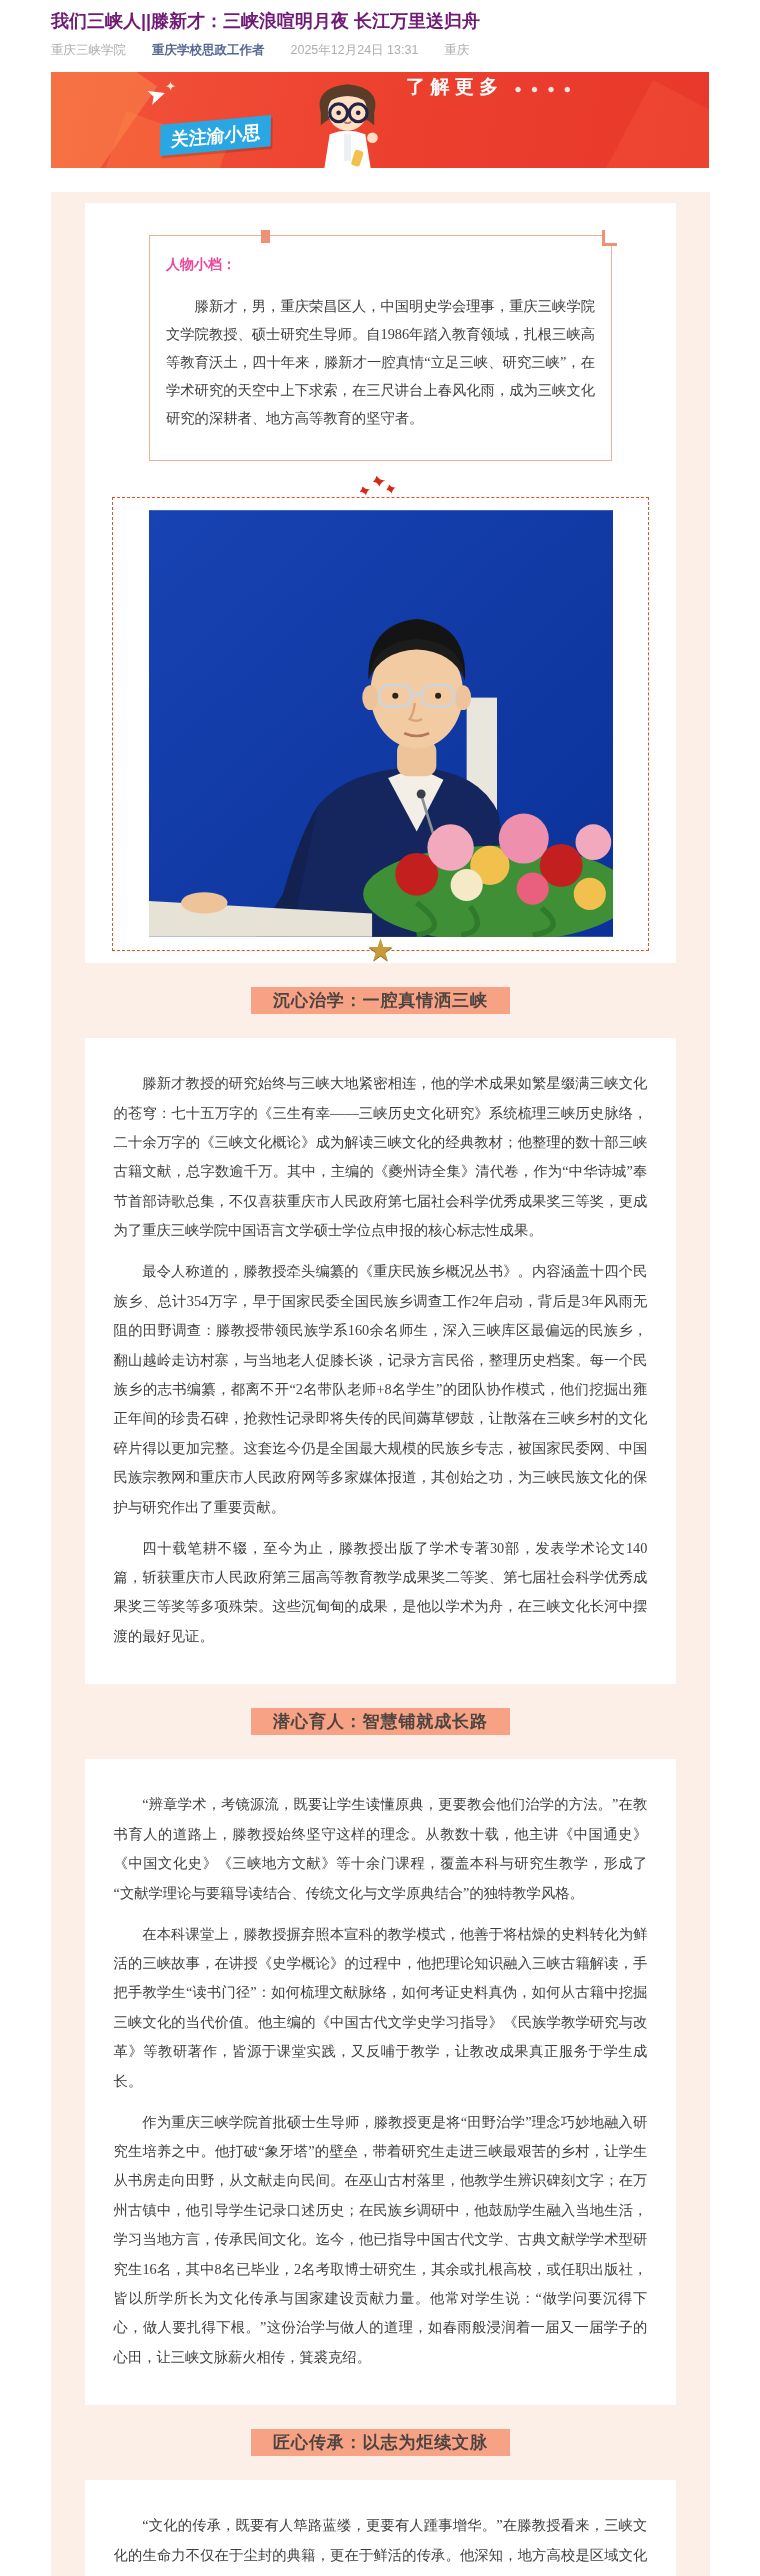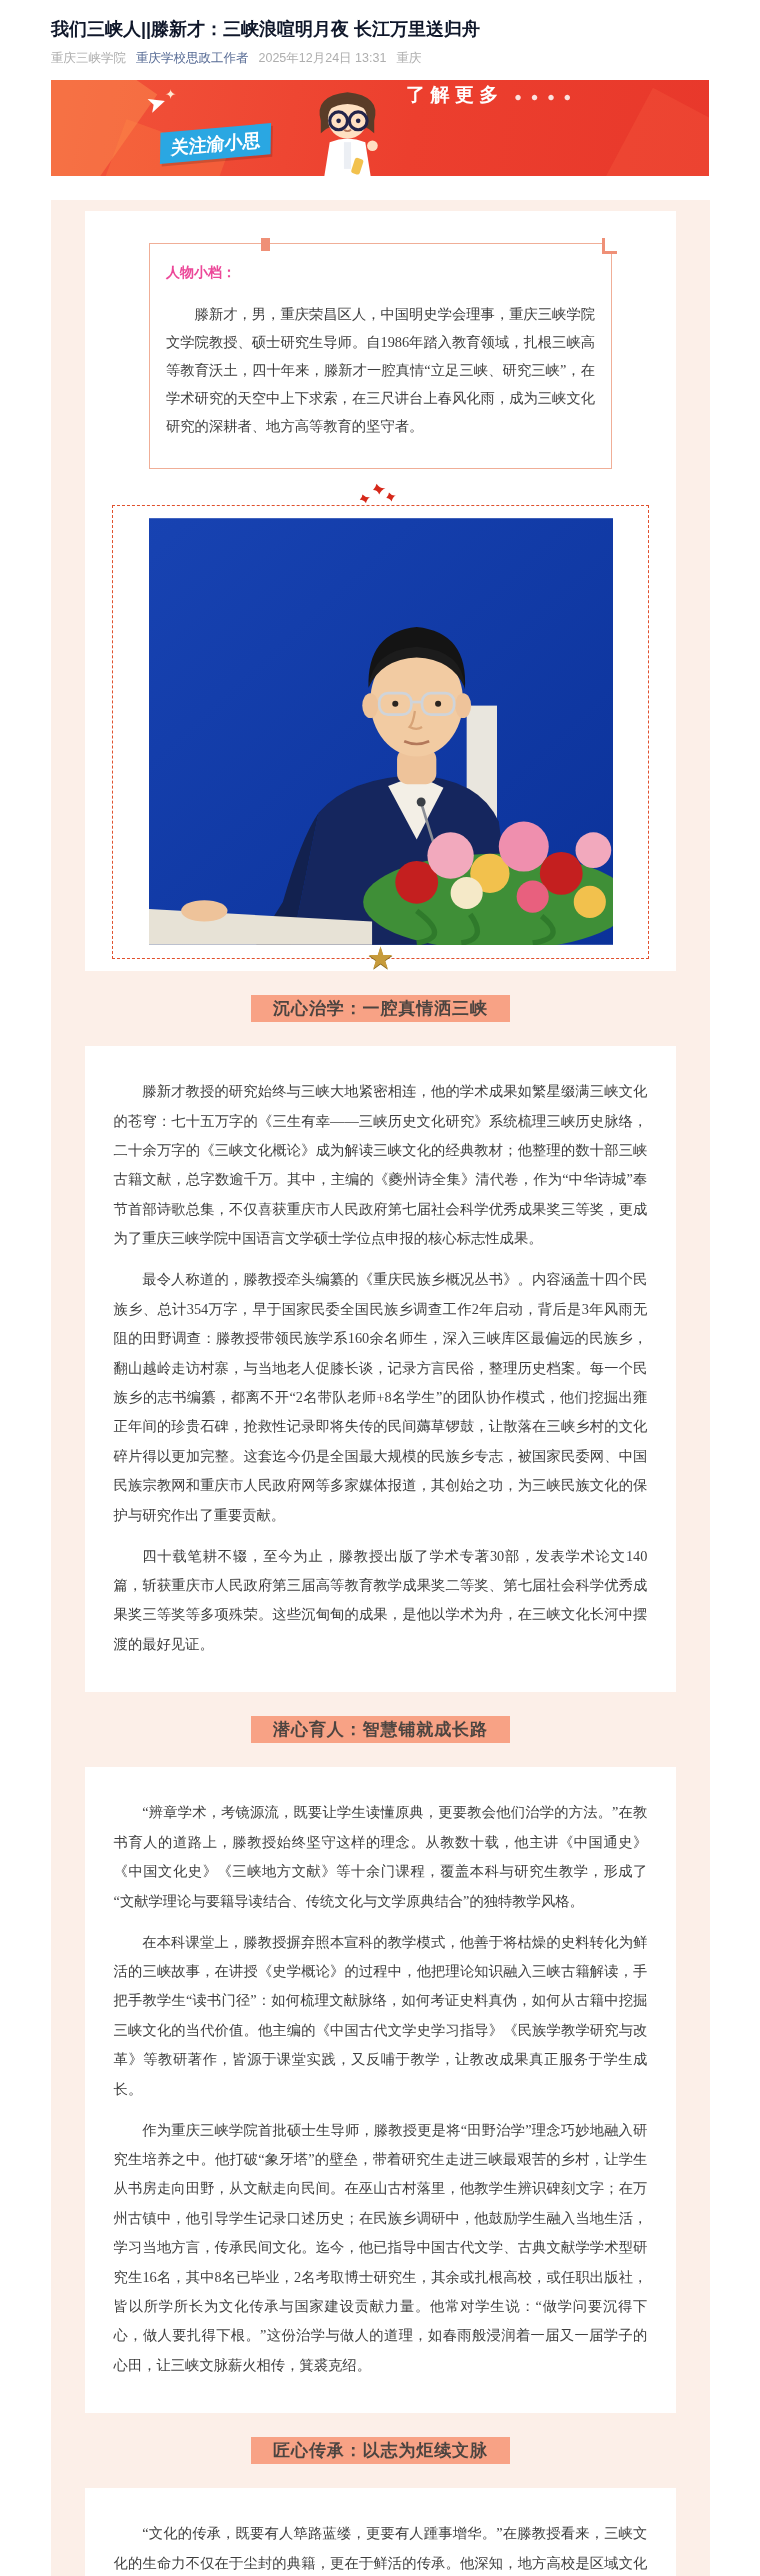--- a/index.html
+++ b/index.html
@@ -1,21 +1,21 @@
 <!DOCTYPE html>
 <html lang="zh" style="font-size:14.3px"><head>
 <meta charset="utf-8">
 <style>
   html,body{margin:0;padding:0;background:#ffffff;}
   .page{width:760px;margin:0 auto;background:#fff;font-family:"Liberation Serif","DejaVu Serif",serif;}
   
   .hdr{padding:9px 51px 0 51px;font-family:"Liberation Sans","DejaVu Sans",sans-serif;}
-  .hdr h1{font-size:18px;line-height:24px;color:#0f172a;margin:8px 0 9px 0;font-weight:700;}
-  .byline{font-size:12.5px;color:#aeaeae;display:flex;gap:10px;align-items:center;}
-  .byline .acct{color:#576b95;font-weight:400;cursor:pointer;}
+  .hdr h1{font-size:18px;line-height:24px;color:#701a75;margin:0 0 9px 0;font-weight:700;}
+  .byline{font-size:12.5px;color:#aeaeae;display:flex;gap:26px;align-items:center;}
+  .byline .acct{color:#576b95;font-weight:700;cursor:pointer;}
   
   .banner{position:relative;width:658px;height:96px;margin:12.5px 0 0 51px;overflow:hidden;
           background:linear-gradient(100deg,#f2543a 0%,#ec3f2e 55%,#e8382b 100%);}
   .poly{position:absolute;background:rgba(255,170,90,.35);}
   .p1{width:134px;height:134px;left:-54px;top:-36px;transform:rotate(35deg);}
   .p2{width:107px;height:107px;left:54px;top:54px;transform:rotate(20deg);background:rgba(255,140,70,.30);}
   .p3{width:143px;height:143px;right:-45px;bottom:-80px;transform:rotate(28deg);background:rgba(255,120,80,.18);}
   .cursor{position:absolute;left:96px;top:10.7px;color:#fff;font-size:23px;transform:rotate(-18deg);}
   .burst{position:absolute;left:114px;top:7.1px;color:#ffe9d2;font-size:13.4px;letter-spacing:1.8px;}
   .badge{position:absolute;left:109px;top:48px;background:#2aa7e2;color:#fff;font-family:"Liberation Sans",sans-serif;

